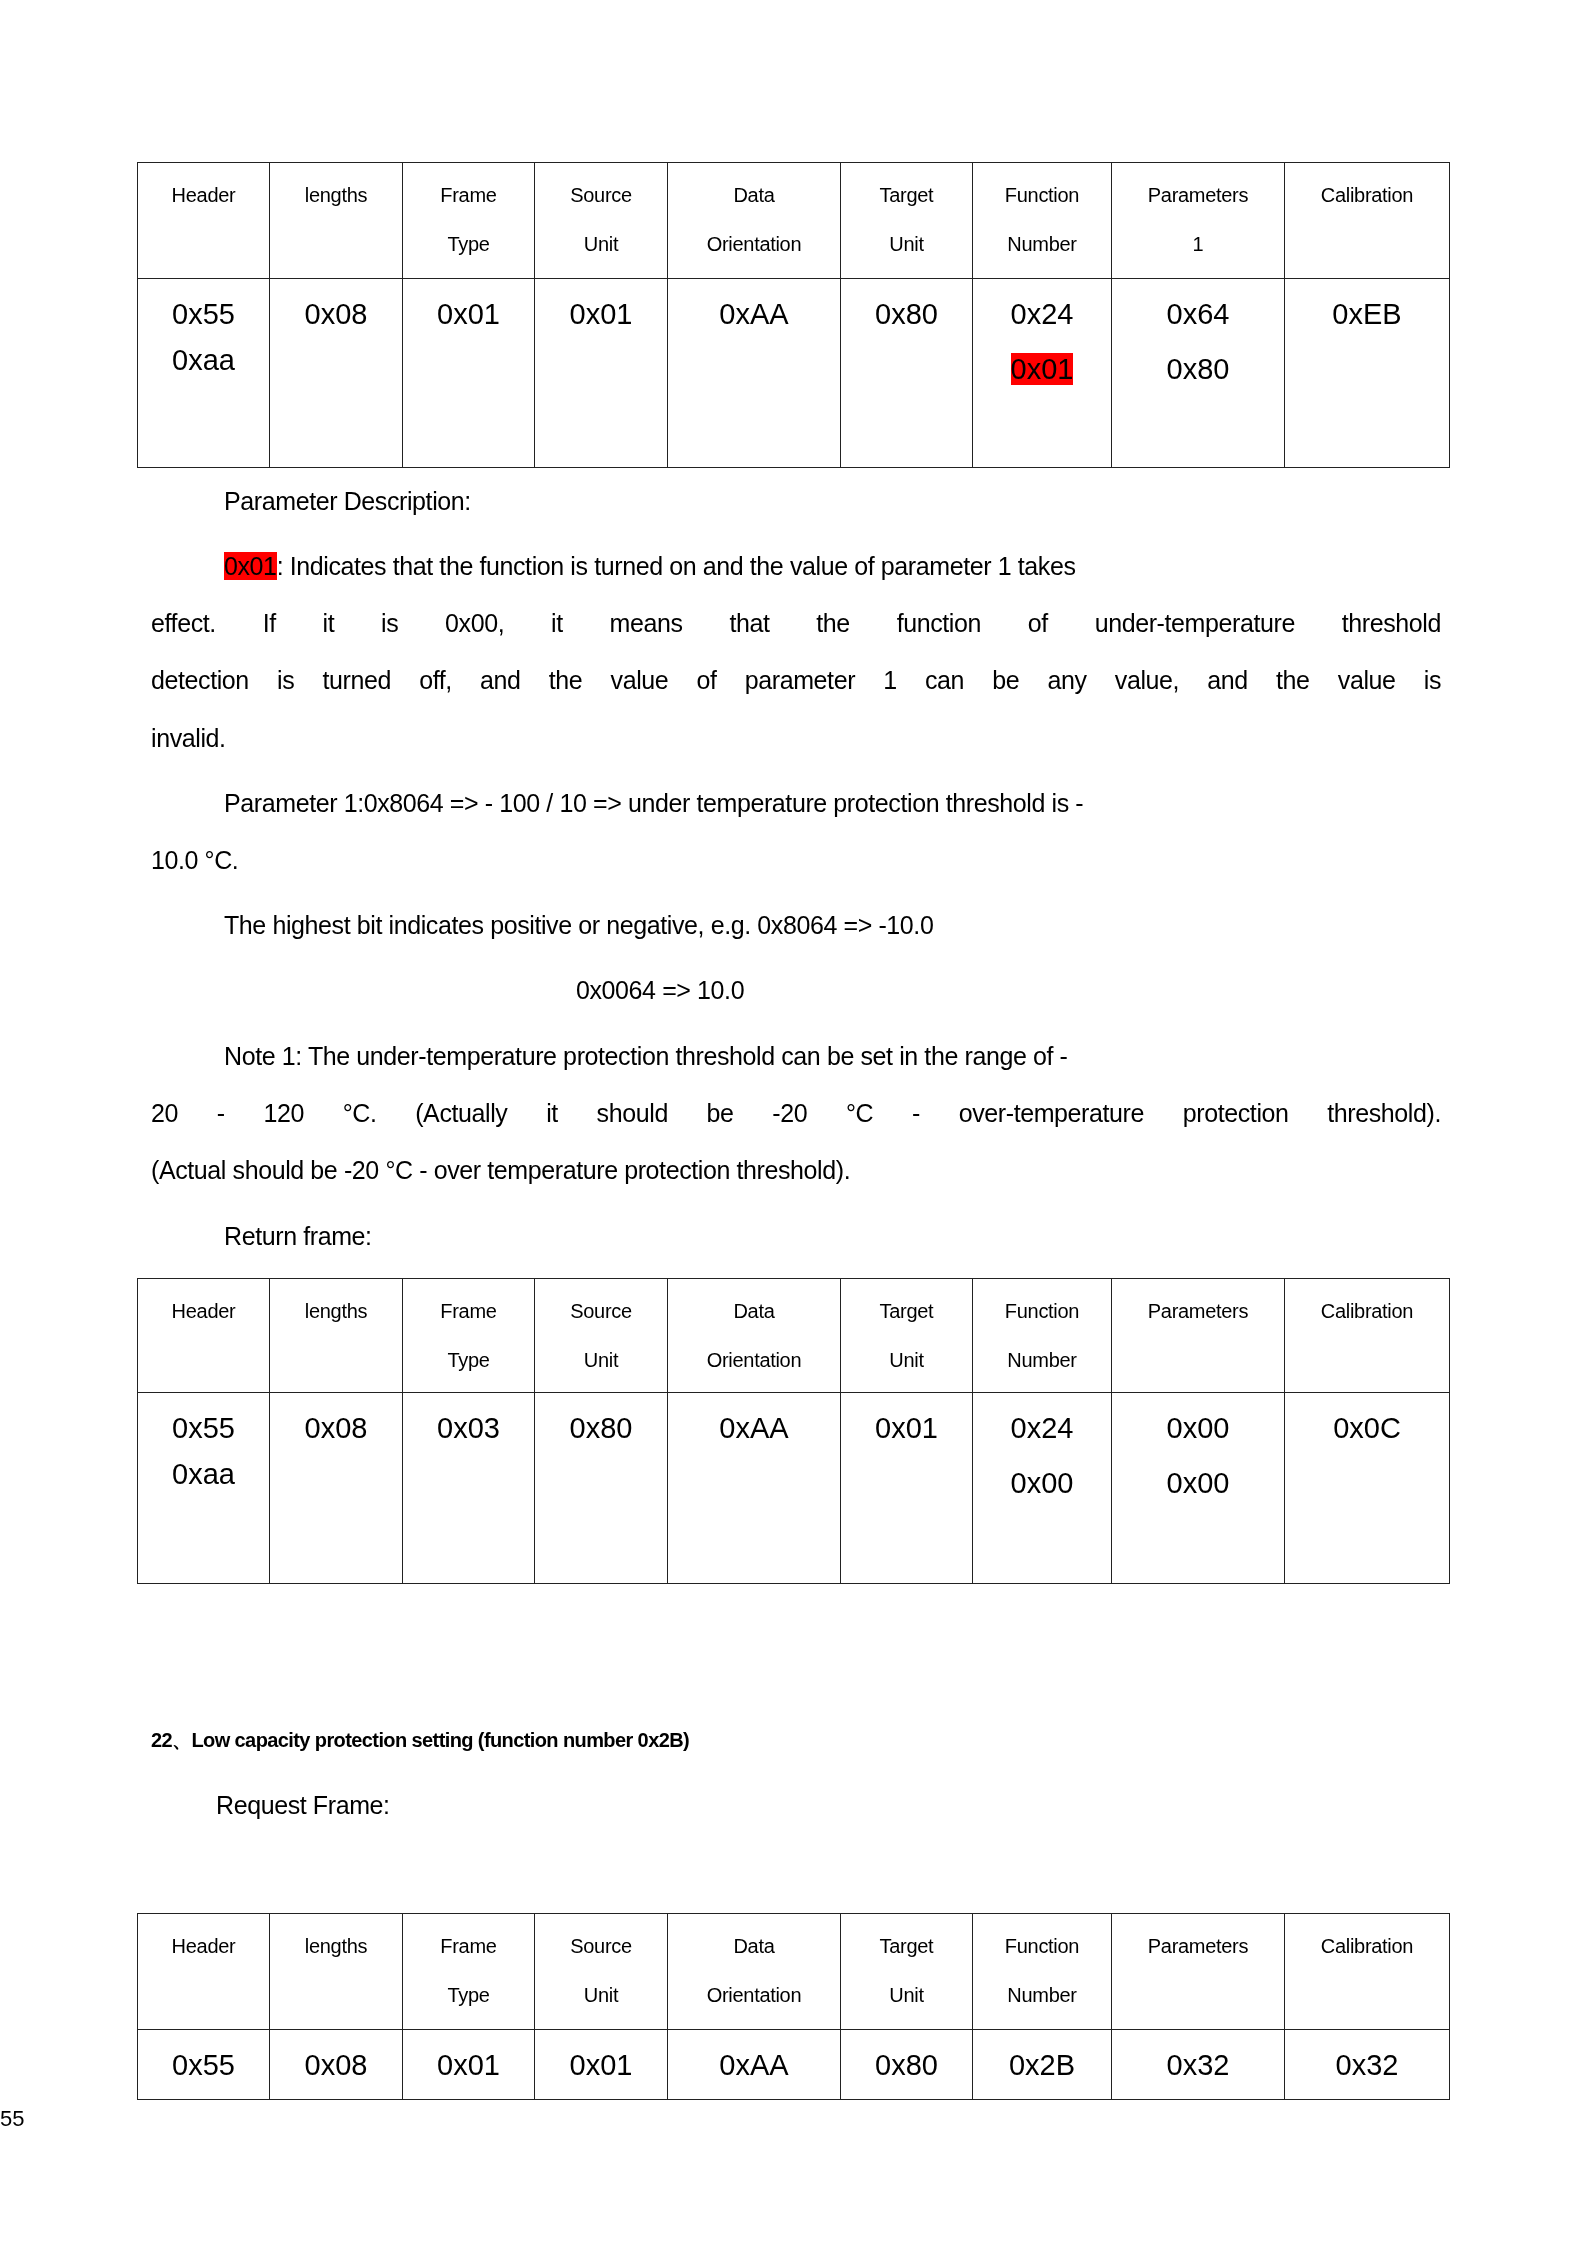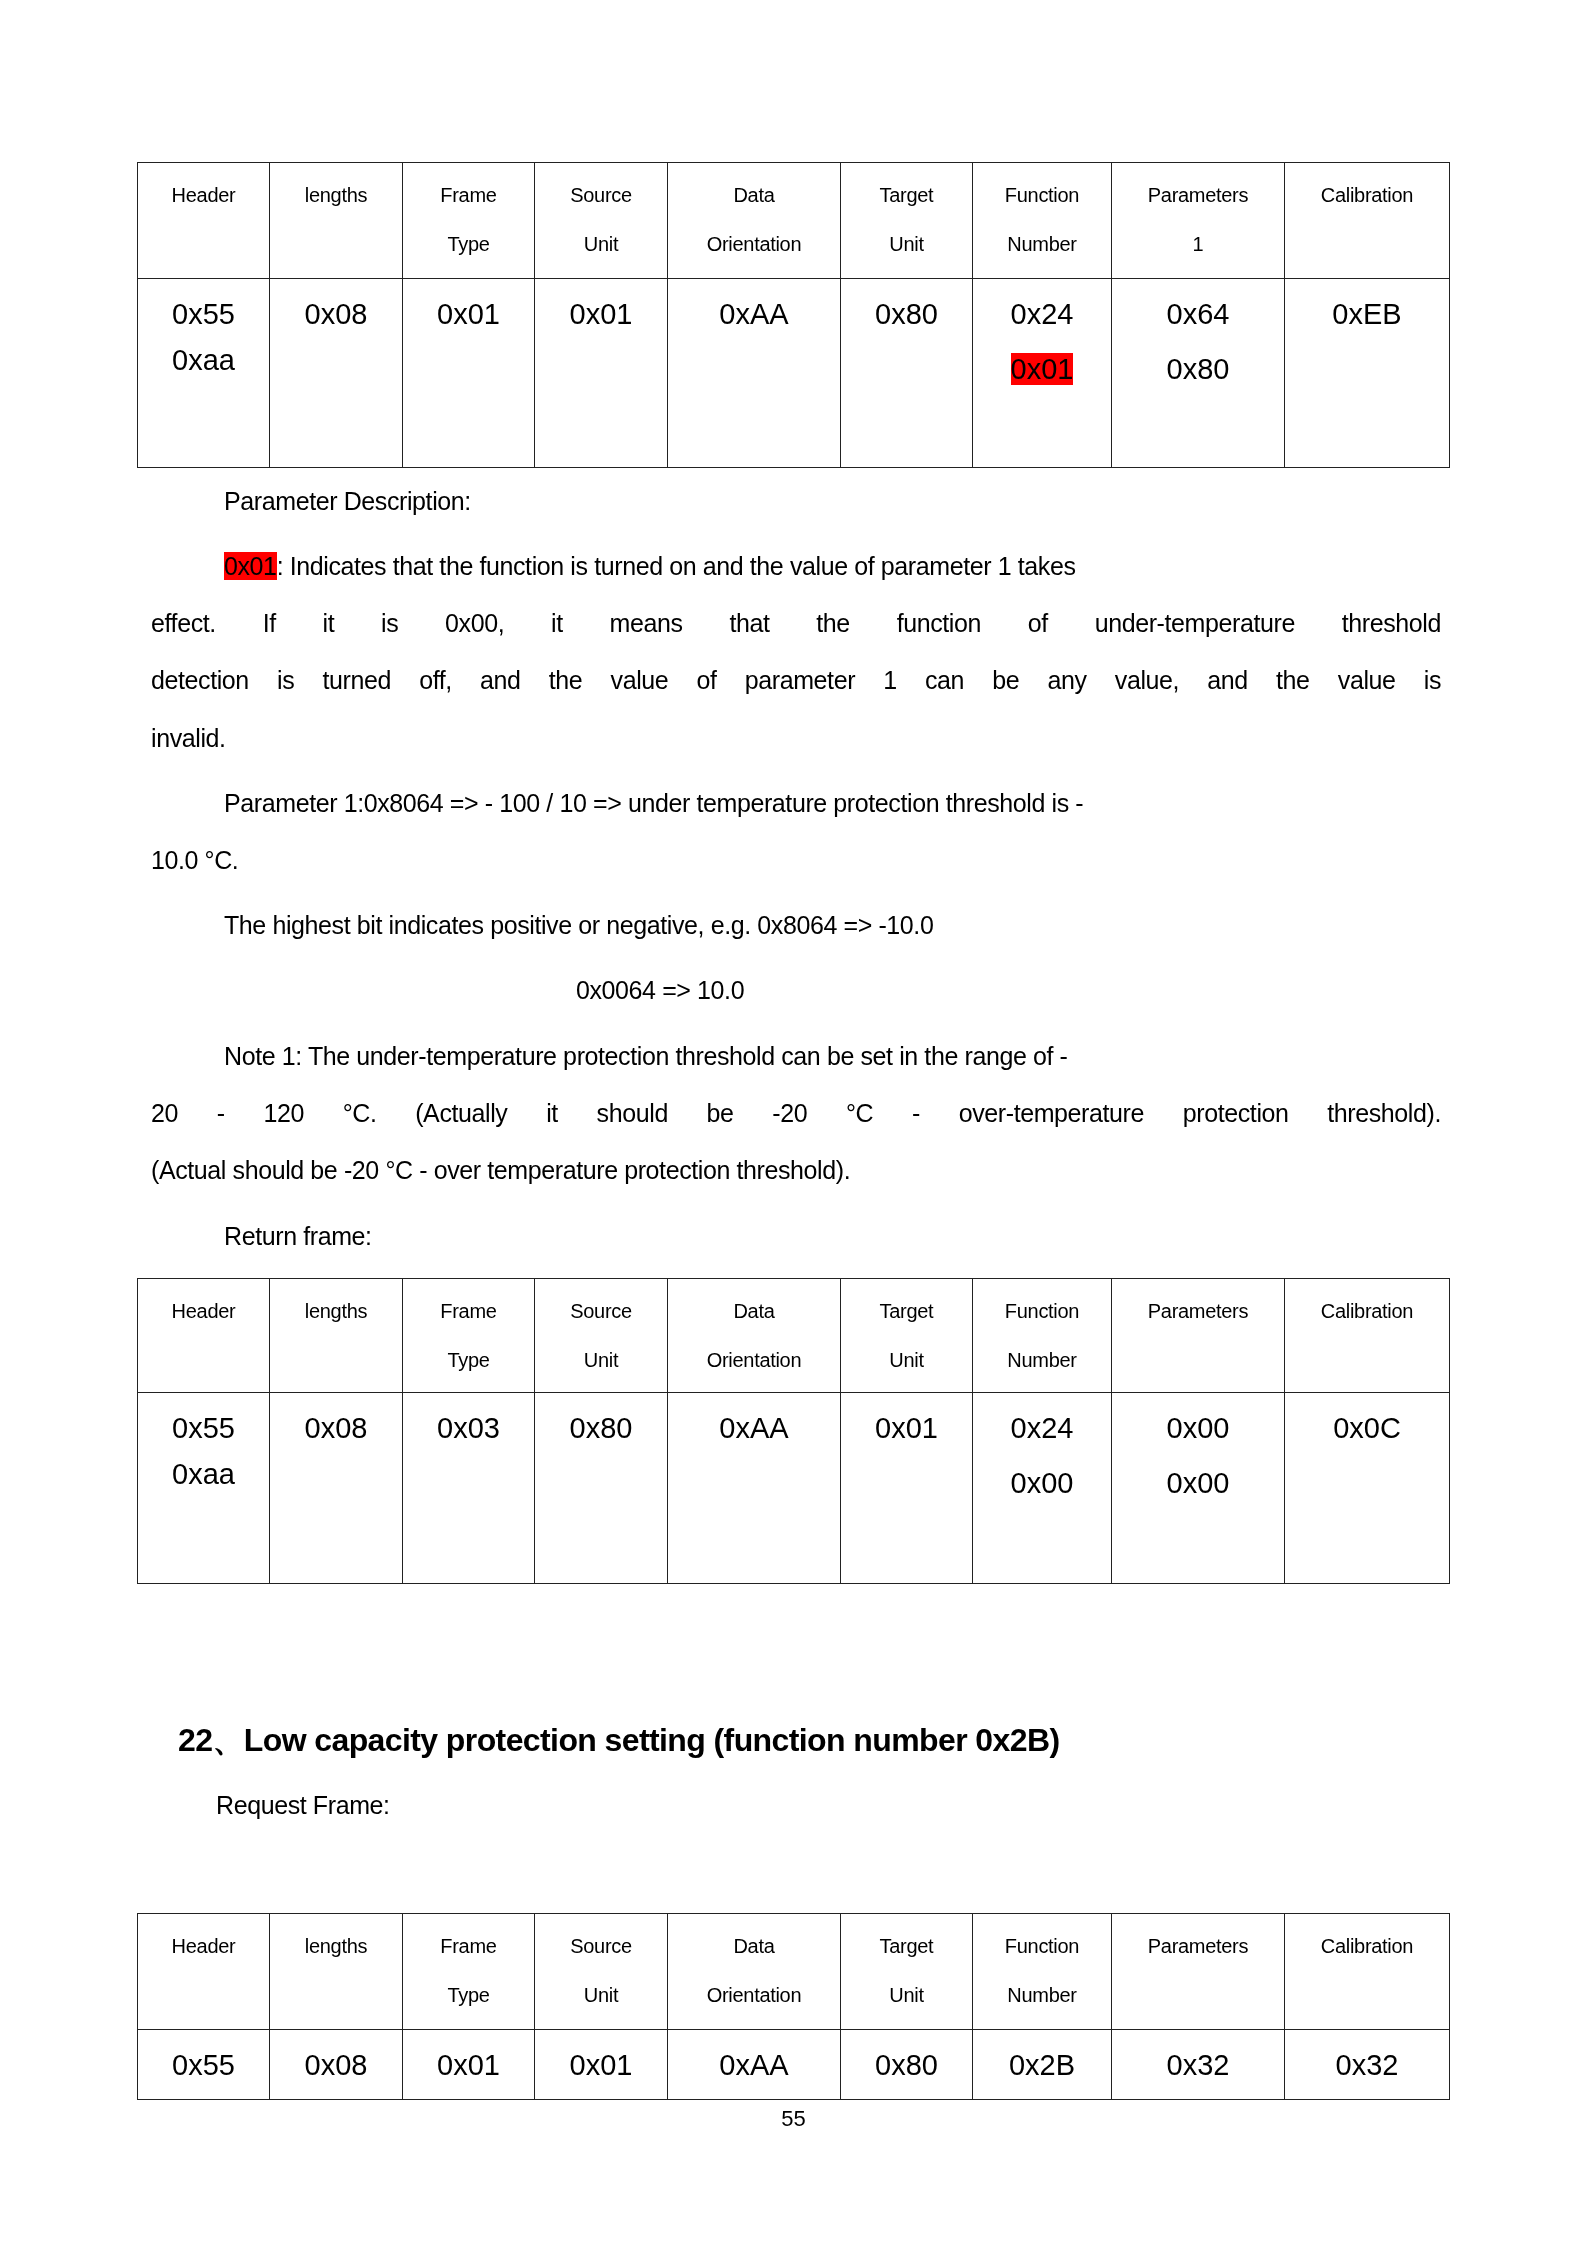--- a/index.html
+++ b/index.html
@@ -4,22 +4,22 @@
 <style>
   html, body { margin: 0; padding: 0; background: #ffffff; }
   body { width: 1587px; height: 2245px; position: relative; overflow: hidden; color: #000; font-family: "Liberation Sans", sans-serif; }
   .tbl { position: absolute; left: 137px; width: 1312px; border-collapse: collapse; table-layout: fixed; }
   .tbl td { border: 1.5px solid #222; vertical-align: top; text-align: center; padding: 0; }
   .tbl .hd td { font-size: 20px; line-height: 49px; padding-top: 8px; letter-spacing: -0.3px; }
   .tbl .dv td { font-size: 29px; line-height: 50px; padding-top: 10px; }
   .hl { background: #ff0000; }
   .p { position: absolute; font-size: 25px; line-height: 40px; white-space: nowrap; letter-spacing: -0.4px; }
   .just { left: 151px; width: 1290px; text-align: justify; text-align-last: justify; white-space: normal; }
-  .h2 { font-weight: bold; font-size: 32px; letter-spacing: -0.6px; margin-left: 27px; }
-  .pg { position: absolute; left: 0; width: 1587px; text-align: center; font-size: 22px; top: 2106px; }
+  .h2 { font-weight: bold; font-size: 20px; letter-spacing: -0.6px; }
+  .pg { position: absolute; left: 0; width: 1587px; font-size: 22px; top: 2106px; }
 </style>
 </head>
 <body>
 
 <table class="tbl" style="top:162px;">
   <colgroup>
     <col style="width:132px">
       <col style="width:133px">
       <col style="width:132px">
       <col style="width:133px">

